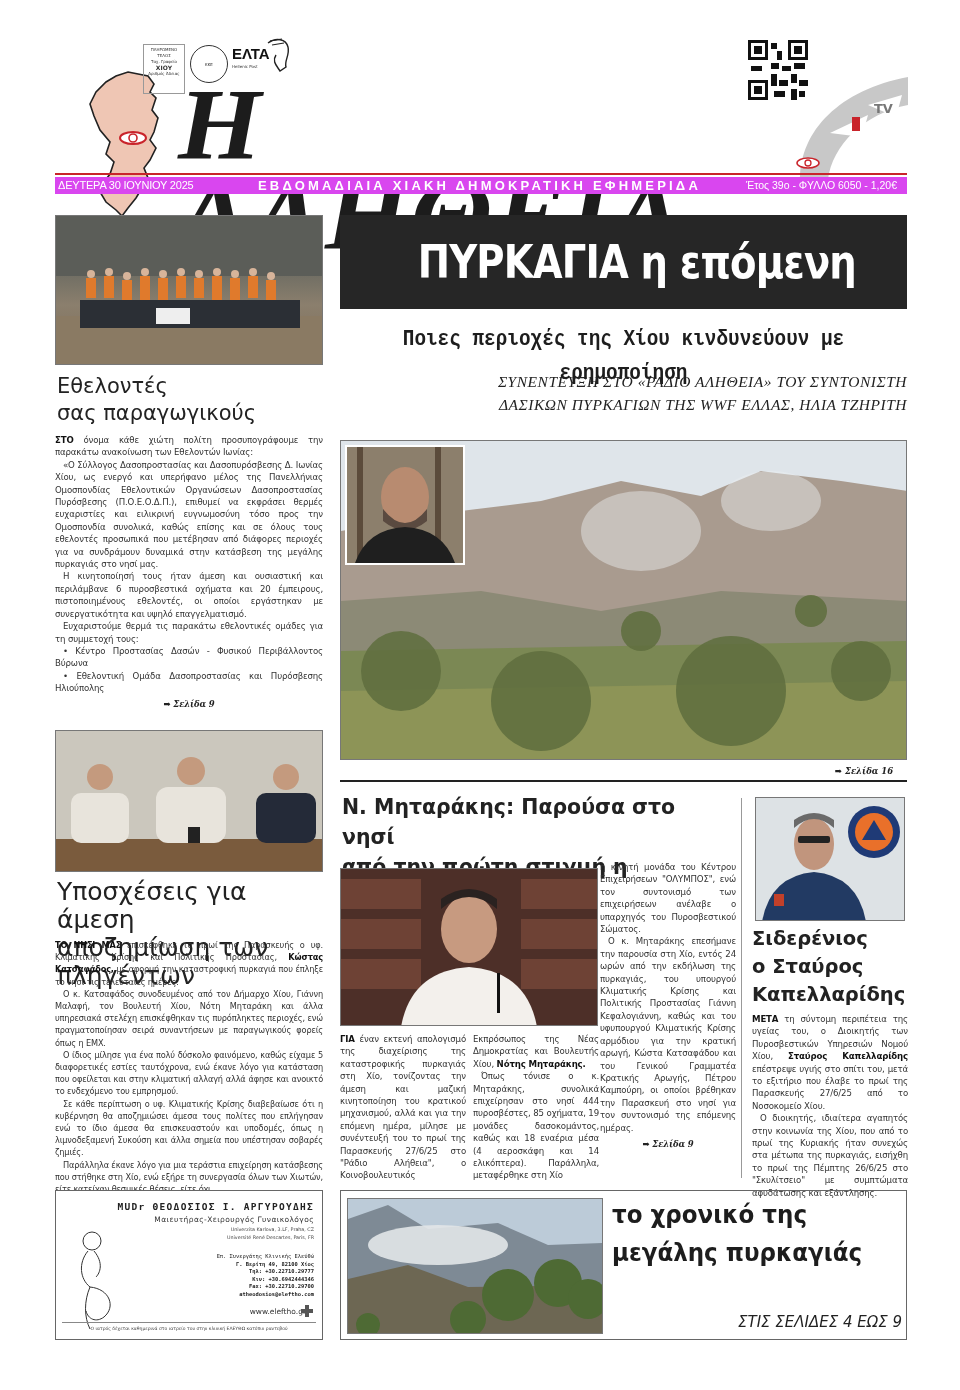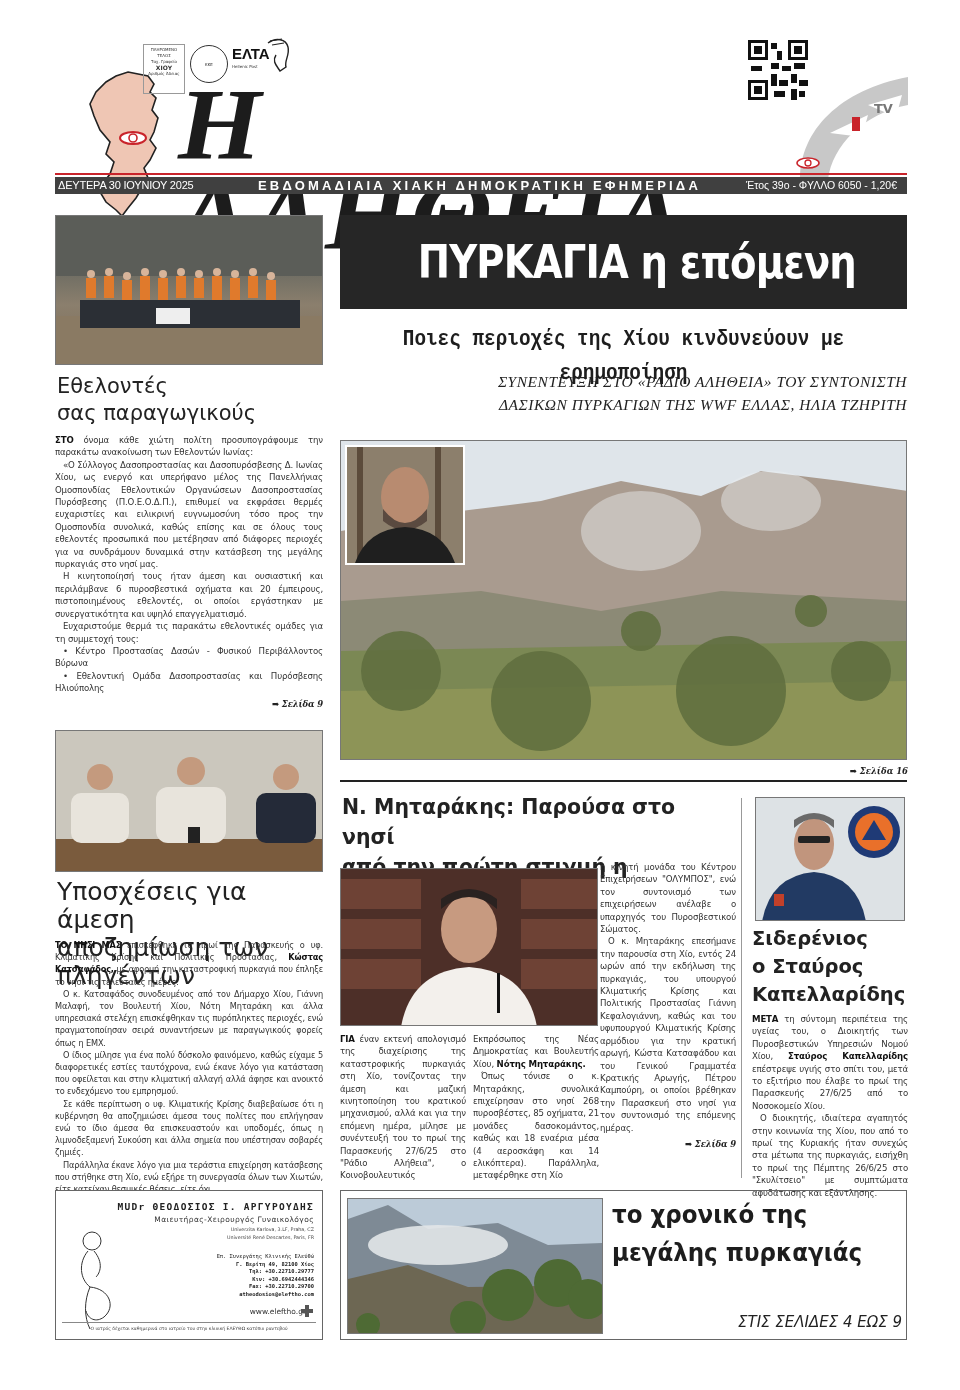--- a/index.html
+++ b/index.html
@@ -12,33 +12,33 @@
   .badge-box{left:143px;top:44px;width:42px;height:50px;border:1px solid #999;font-size:4px;line-height:6px;text-align:center;padding-top:2px;color:#333}
   .badge-box b{font-size:6px;display:block}
   .stamp{left:190px;top:45px;width:38px;height:38px;border:1.5px solid #333;border-radius:50%;font-size:4px;text-align:center;line-height:38px}
   .elta{left:232px;top:37px;width:60px;height:36px}
   .elta-text{font-family:"Liberation Sans",sans-serif;font-weight:bold;font-size:15px;position:absolute;left:0;top:8px;color:#111}
   .elta-sub{position:absolute;left:0;top:27px;font-size:4px;color:#333}
   .title{left:178px;top:80px;width:580px;height:90px;font-family:"Liberation Serif",serif;font-weight:bold;font-style:italic;font-size:102px;line-height:90px;color:#1c1c1c;letter-spacing:2px;transform:scaleX(1.05);transform-origin:left}
   .qr{left:748px;top:40px;width:60px;height:60px;background:#fff}
   .swoosh{left:770px;top:75px;width:140px;height:105px}
   .redline{left:55px;top:173px;width:852px;height:2px;background:#c9242b}
-  .redbar{left:55px;top:177px;width:852px;height:17px;background:#404040;color:#fff;font-family:"Liberation Sans",sans-serif}
+  .redbar{left:55px;top:177px;width:852px;height:17px;background:#d946ef;color:#fff;font-family:"Liberation Sans",sans-serif}
   .redbar .date{position:absolute;left:3px;top:2px;font-size:11px;letter-spacing:-0.2px}
   .redbar .mid{position:absolute;left:203px;top:1px;font-size:13px;font-weight:bold;letter-spacing:3.2px}
   .redbar .issue{position:absolute;right:10px;top:2px;font-size:10.5px}
 
   
   .photo{border:1px solid #777;overflow:hidden}
   .hd{font-family:"DejaVu Sans",sans-serif;color:#222}
   .body-text{font-family:"DejaVu Sans",sans-serif;font-size:8.6px;line-height:12.4px;color:#333;text-align:justify;letter-spacing:-0.15px}
   .body-text p{text-indent:8px}
   .body-text p.first{text-indent:0}
   .body-text b{color:#111}
-  .seeref{font-family:"DejaVu Serif",serif;font-style:italic;font-weight:bold;font-size:8.5px;text-align:right;color:#222}
+  .seeref{font-family:"DejaVu Serif",serif;font-style:italic;font-weight:bold;font-size:8.5px;text-align:center;color:#222}
   .rule{background:#222;height:2px}
 
   
   .vol-photo{left:55px;top:215px;width:268px;height:150px;background:linear-gradient(180deg,#5a5a55 0%,#6b6b62 35%,#8b7f6d 60%,#7a6a55 100%)}
   .vol-title{left:57px;top:373px;width:260px;font-size:21px;line-height:27px;font-weight:normal}
   .vol-body{left:55px;top:434px;width:268px}
 
   
   .meet-photo{left:55px;top:730px;width:268px;height:142px;background:linear-gradient(180deg,#c9c6bd 0%,#d7d3c8 40%,#8a6c4e 78%,#6d5238 100%)}
   .prom-title{left:57px;top:878px;width:268px;font-size:25px;line-height:28px}
@@ -291,21 +291,21 @@
     <path d="M100 40 Q128 16 156 40 L156 30 Q128 10 100 30 Z" fill="#2a2220"></path>
     <path d="M60 158 Q70 102 128 98 Q186 102 196 158 Z" fill="#f3f0ec"></path>
     <rect x="156" y="104" width="3" height="40" fill="#111"></rect>
   </svg>
 </div>
 <div class="abs body-text mit-col1">
   <p class="first"><b>ΓΙΑ</b><span> έναν εκτενή απολογισμό της διαχείρισης της καταστροφικής πυρκαγιάς στη Χίο, τονίζοντας την άμεση και μαζική κινητοποίηση του κρατικού μηχανισμού, αλλά και για την επόμενη ημέρα, μίλησε με συνέντευξή του το πρωί της Παρασκευής 27/6/25 στο "Ράδιο Αλήθεια", ο Κοινοβουλευτικός</span></p>
 </div>
 <div class="abs body-text mit-col2">
   <p class="first"><span>Εκπρόσωπος της Νέας Δημοκρατίας και Βουλευτής Χίου, </span><b>Νότης Μηταράκης.</b></p>
-  <p>Όπως τόνισε ο κ. Μηταράκης, συνολικά επιχείρησαν στο νησί 268 πυροσβέστες, 85 οχήματα, 21 μονάδες δασοκομάντος, καθώς και 18 εναέρια μέσα (4 αεροσκάφη και 14 ελικόπτερα). Παράλληλα, μεταφέρθηκε στη Χίο</p>
+  <p>Όπως τόνισε ο κ. Μηταράκης, συνολικά επιχείρησαν στο νησί 444 πυροσβέστες, 85 οχήματα, 19 μονάδες δασοκομάντος, καθώς και 18 εναέρια μέσα (4 αεροσκάφη και 14 ελικόπτερα). Παράλληλα, μεταφέρθηκε στη Χίο</p>
 </div>
 <div class="abs body-text mit-col3">
   <p class="first">η κινητή μονάδα του Κέντρου Επιχειρήσεων "ΟΛΥΜΠΟΣ", ενώ τον συντονισμό των επιχειρήσεων ανέλαβε ο υπαρχηγός του Πυροσβεστικού Σώματος.</p>
   <p>Ο κ. Μηταράκης επεσήμανε την παρουσία στη Χίο, εντός 24 ωρών από την εκδήλωση της πυρκαγιάς, του υπουργού Κλιματικής Κρίσης και Πολιτικής Προστασίας Γιάννη Κεφαλογιάννη, καθώς και του υφυπουργού Κλιματικής Κρίσης αρμόδιου για την κρατική αρωγή, Κώστα Κατσαφάδου και του Γενικού Γραμματέα Κρατικής Αρωγής, Πέτρου Καμπούρη, οι οποίοι βρέθηκαν την Παρασκευή στο νησί για τον συντονισμό της επόμενης ημέρας.</p>
   <div class="seeref" style="margin-top:4px">➡ Σελίδα 9</div>
 </div>
 <div class="abs vline"></div>
 
 <div class="abs photo kap-photo">
   <svg width="150" height="124" viewBox="0 0 150 124">

